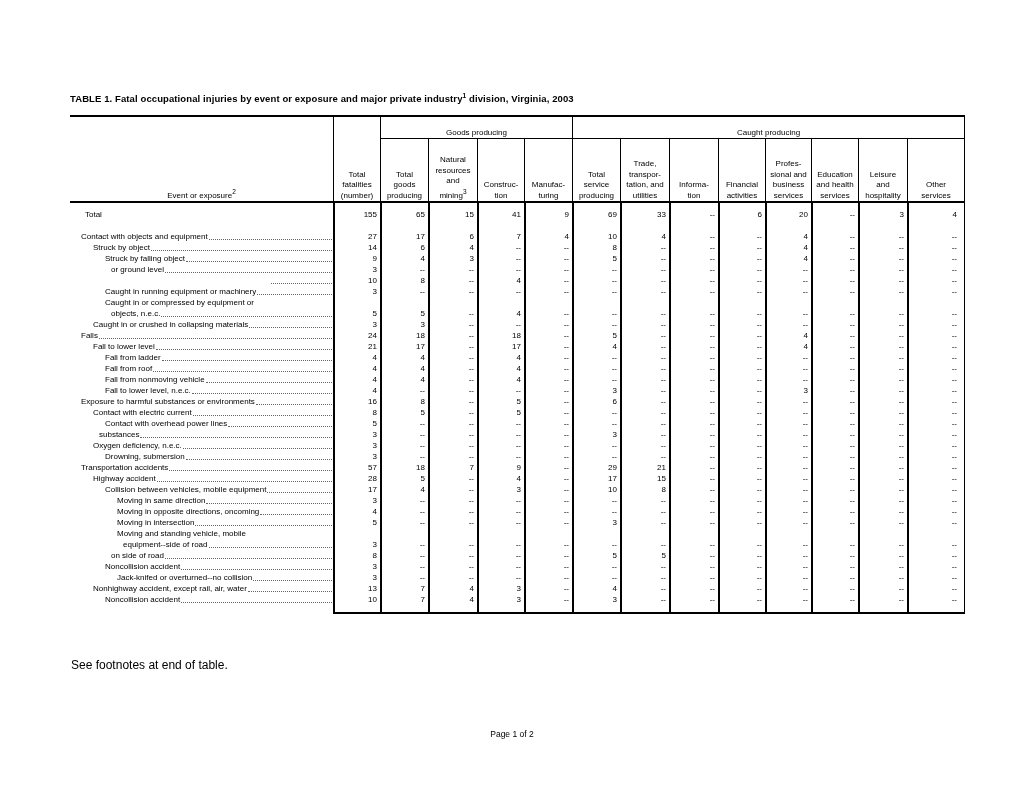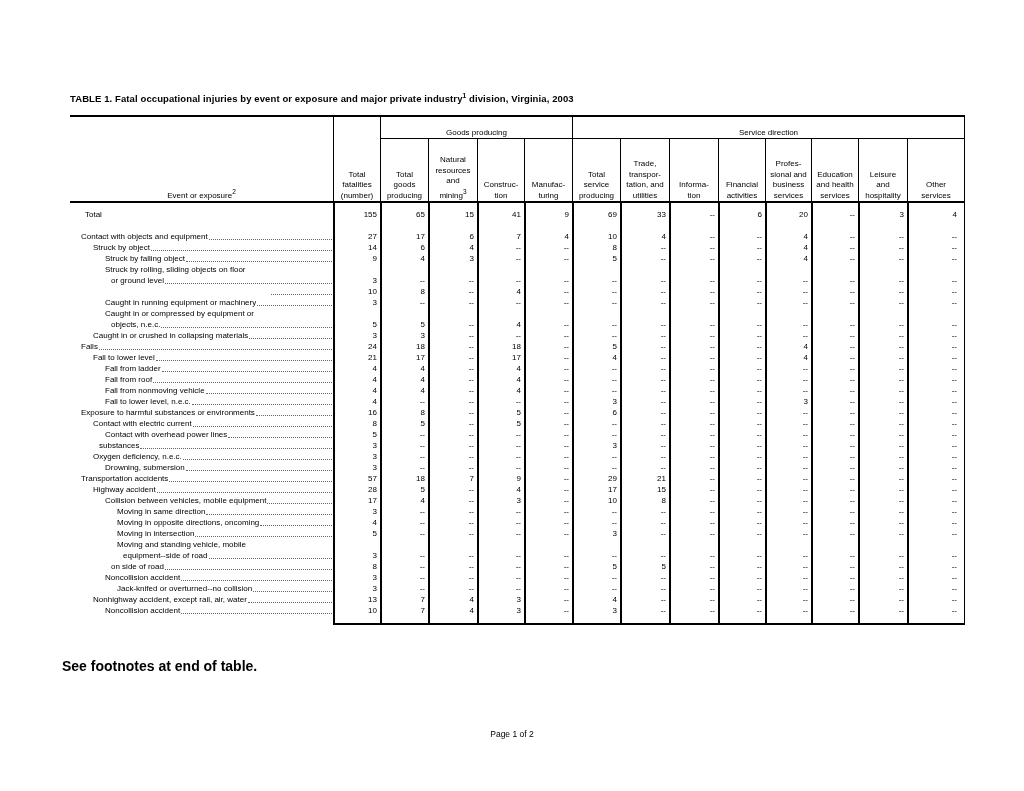--- a/index.html
+++ b/index.html
@@ -40,21 +40,21 @@
   .c13{grid-column:13}.c14{grid-column:14; border-right:1.5px solid #000;}
   .tbody { position:relative; padding:6px 0 9px 0; font-size:8px; }
   .row { height:11px; line-height:11px; }
   .lbl { display:flex; overflow:hidden; }
   .lbl-text { white-space:nowrap; }
   .fill { flex:1 1 auto; border-bottom:1px dotted #666; margin:0 1px 2px 1px; min-width:3px; }
   .num { text-align:right; padding-right:3px; }
   .num:last-child { padding-right:8px; }
   .vline { position:absolute; top:0; bottom:0; width:1.5px; background:#000; }
   .bottomrule { position:absolute; left:263px; right:0; bottom:0; height:2px; background:#000; }
-  .footnote { position:absolute; left:62px; top:658px; font-size:14px;font-weight:bold; }
+  .footnote { position:absolute; left:71px; top:658px; font-size:12px; }
   .pageno { position:absolute; left:0; top:729px; width:100%; text-align:center; font-size:8.5px; }
 </style>
 </head>
 <body>
 
 <div class="page">
 
   <div class="title"><span>TABLE 1. Fatal occupational injuries by event or exposure and major private industry</span><sup>1</sup><span> division, Virginia, 2003</span></div>
 
   <div class="tablewrap">
@@ -65,21 +65,21 @@
         </div>
       <div class="hcell h-tf">
           <span class="pre">Total
 fatalities
 (number)</span>
         </div>
       <div class="hcell h-goods">
           <span>Goods producing</span>
         </div>
       <div class="hcell h-svc">
-          <span>Service direction</span>
+          <span>Caught producing</span>
         </div>
 
       <div class="hcell h-sub c3">
           <span class="pre">Total
 goods
 producing</span>
         </div>
       <div class="hcell h-sub c4">
           <span><span class="pre">Natural
 resources
@@ -220,38 +220,20 @@
           <div class="num">--</div>
           <div class="num">--</div>
           <div class="num">5</div>
           <div class="num">--</div>
           <div class="num">--</div>
           <div class="num">--</div>
           <div class="num">4</div>
           <div class="num">--</div>
           <div class="num">--</div>
           <div class="num">--</div>
-        </div>
-        <div class="row">
-          <div class="lbl">
-            <span class="lbl-text" style="padding-left: 35px;">Struck by rolling, sliding objects on floor</span>
-          </div>
-          <div class="num"></div>
-          <div class="num"></div>
-          <div class="num"></div>
-          <div class="num"></div>
-          <div class="num"></div>
-          <div class="num"></div>
-          <div class="num"></div>
-          <div class="num"></div>
-          <div class="num"></div>
-          <div class="num"></div>
-          <div class="num"></div>
-          <div class="num"></div>
-          <div class="num"></div>
         </div>
         <div class="row">
           <div class="lbl">
             <span class="lbl-text" style="padding-left: 41px;">or ground level</span>
             <span class="fill"></span>
           </div>
           <div class="num">3</div>
           <div class="num">--</div>
           <div class="num">--</div>
           <div class="num">--</div>

